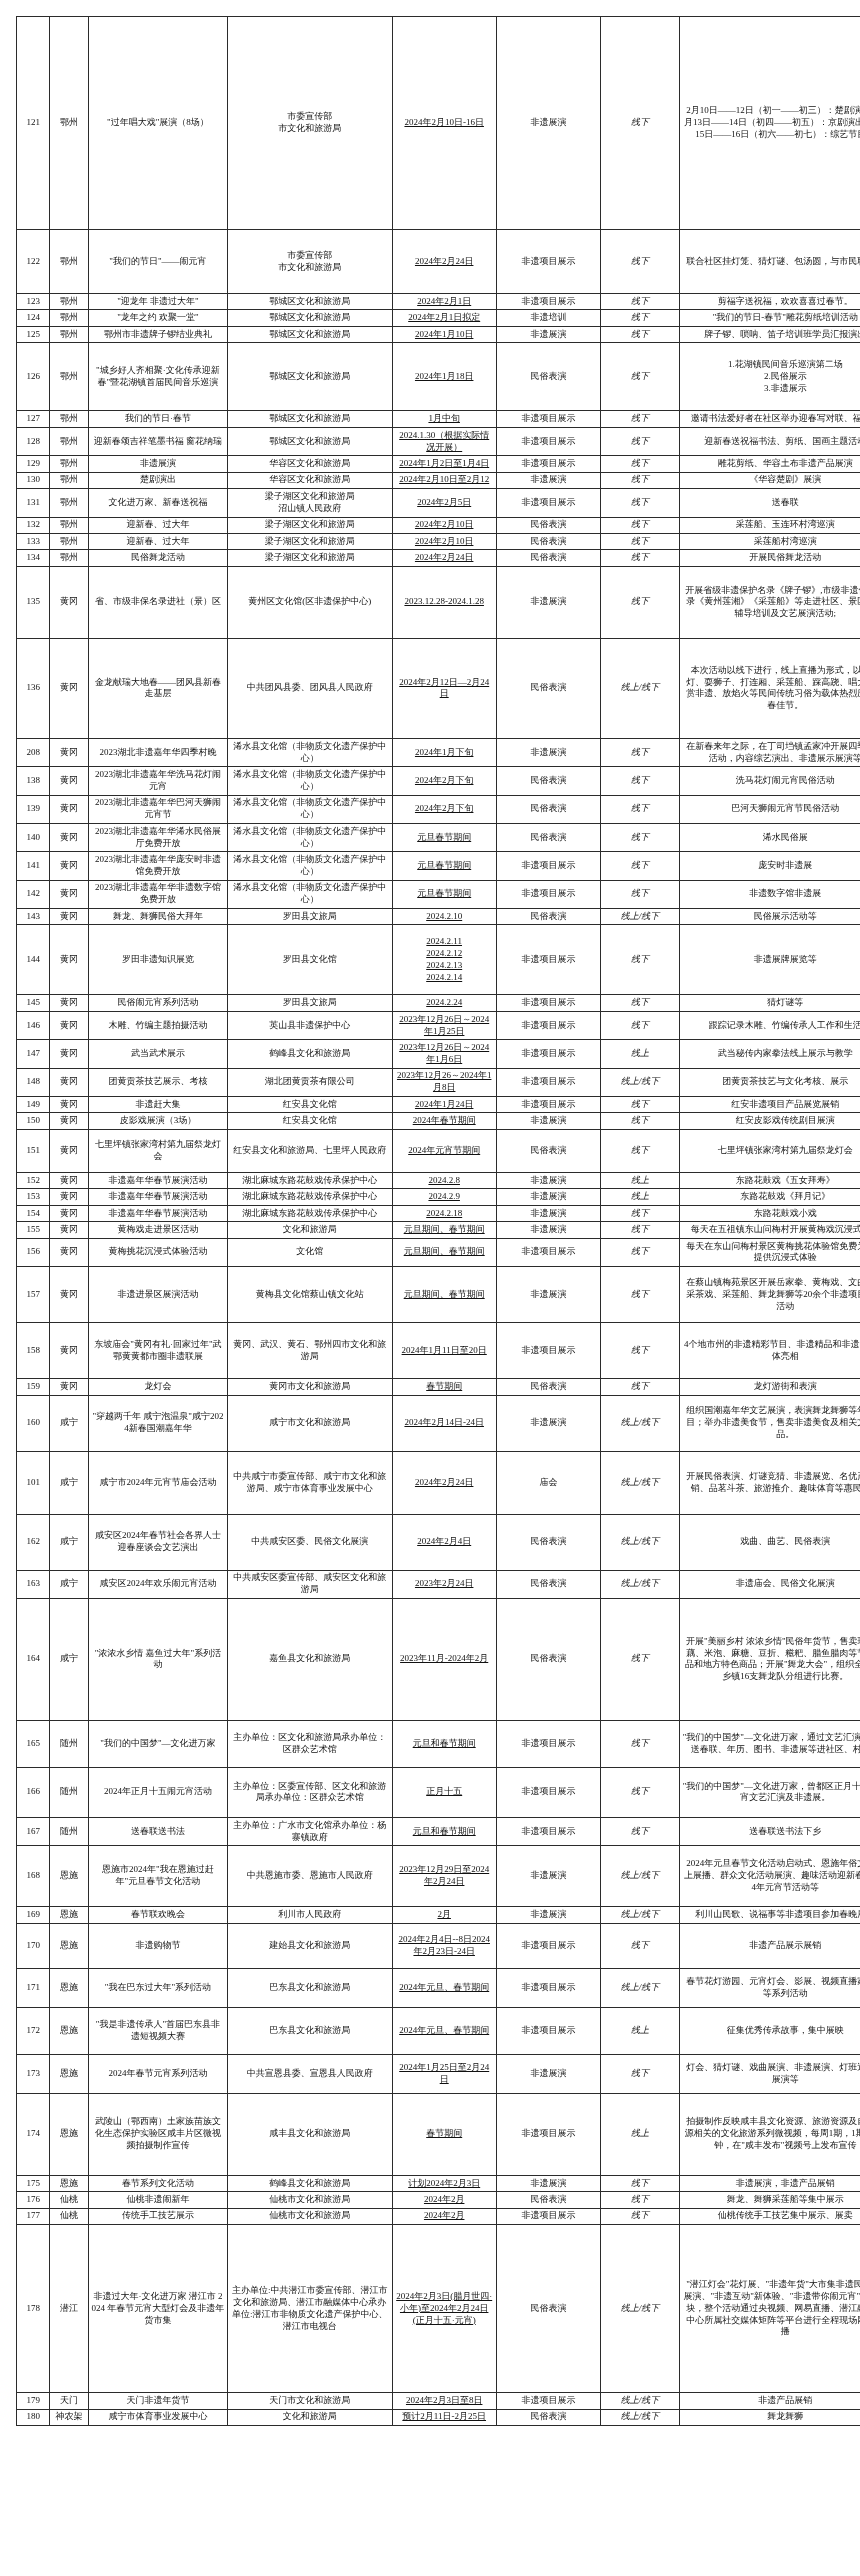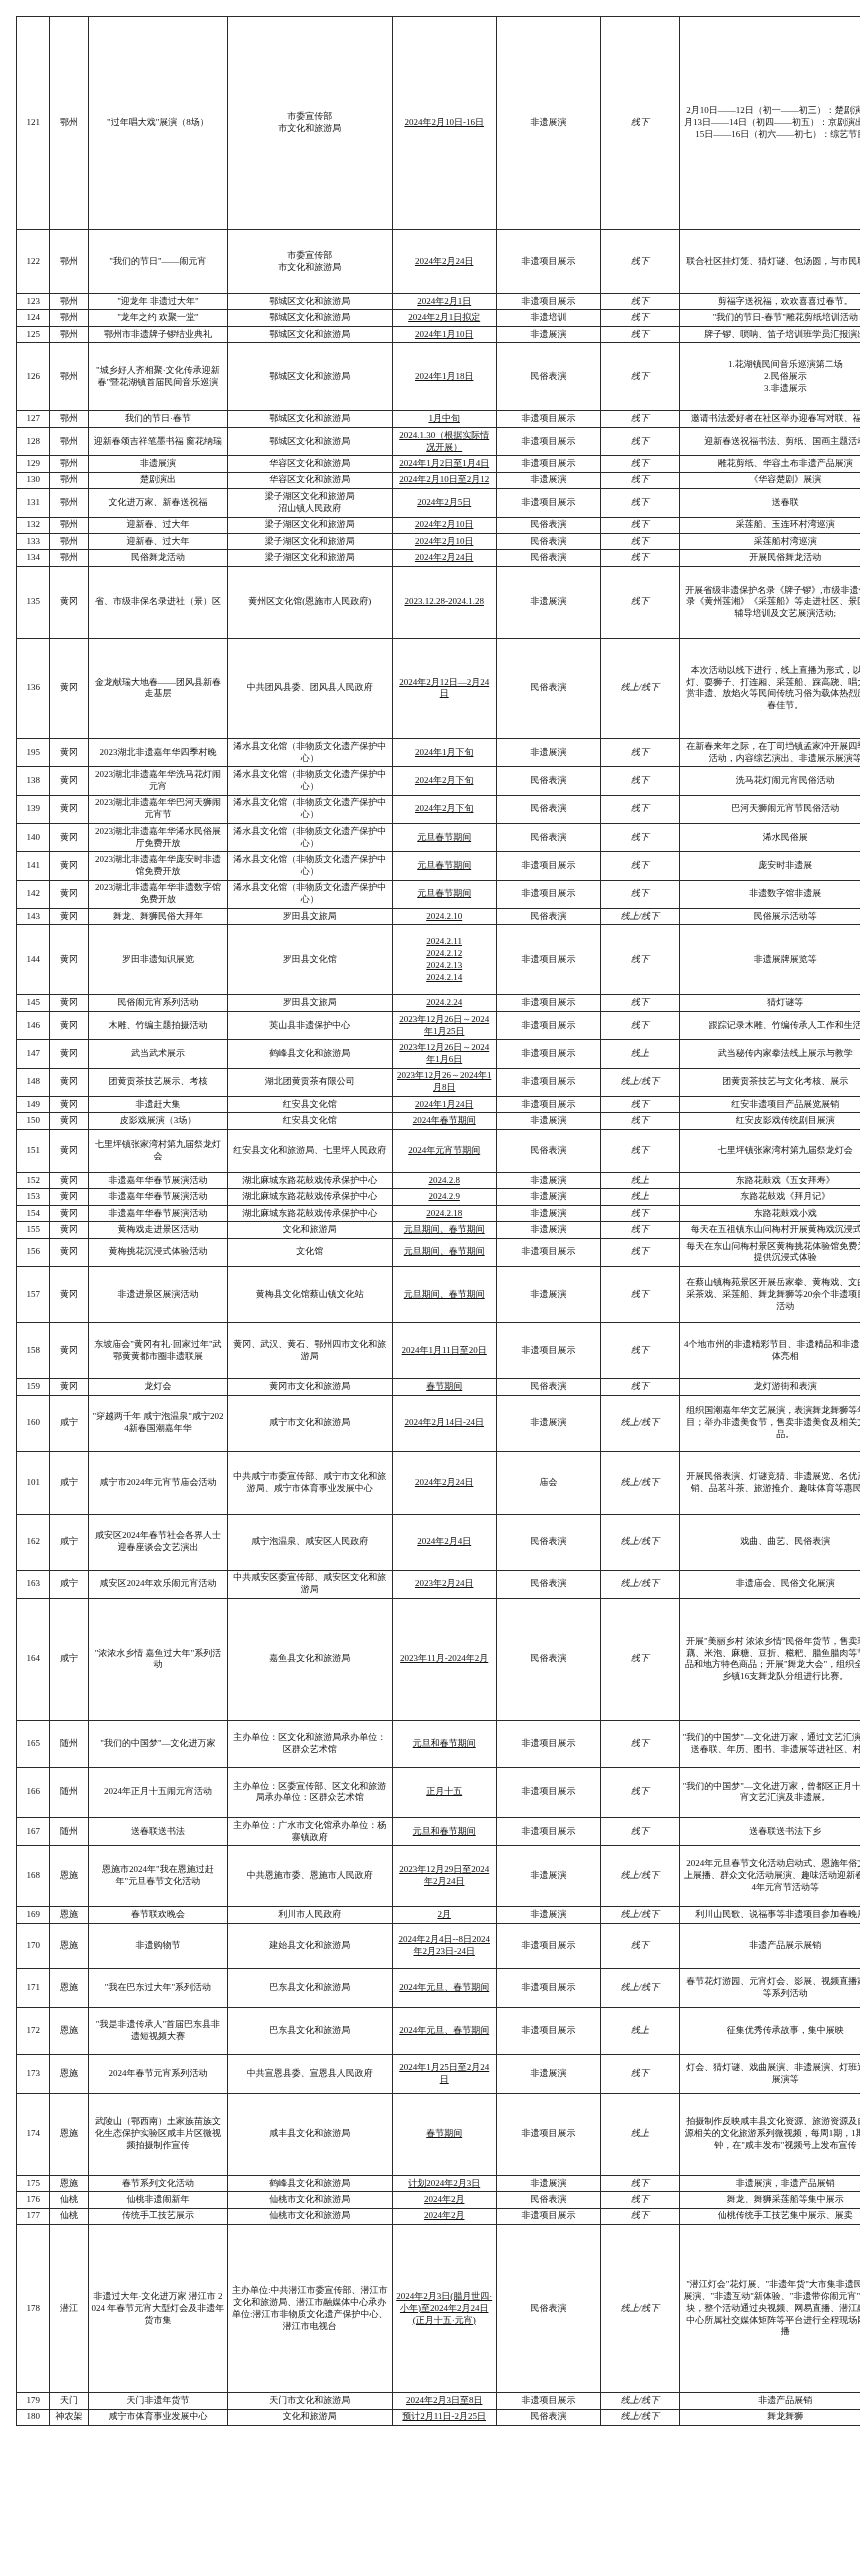--- a/index.html
+++ b/index.html
@@ -189,38 +189,38 @@
           <td class="c-org">梁子湖区文化和旅游局</td>
           <td class="c-date">2024年2月24日</td>
           <td class="c-type">民俗表演</td>
           <td class="c-mode">线下</td>
           <td class="c-desc">开展民俗舞龙活动</td>
         </tr>
         <tr style="height: 72px;">
           <td class="c-no">135</td>
           <td class="c-city">黄冈</td>
           <td class="c-name">省、市级非保名录进社（景）区</td>
-          <td class="c-org">黄州区文化馆(恩施市人民政府)</td>
+          <td class="c-org">黄州区文化馆(区非遗保护中心)</td>
           <td class="c-date">2023.12.28-2024.1.28</td>
           <td class="c-type">非遗展演</td>
           <td class="c-mode">线下</td>
           <td class="c-desc">开展省级非遗保护名录《牌子锣》,市级非遗保护名录《黄州莲湘》《采莲船》等走进社区、景区开展辅导培训及文艺展演活动;</td>
         </tr>
         <tr style="height: 100px;">
           <td class="c-no">136</td>
           <td class="c-city">黄冈</td>
           <td class="c-name">金龙献瑞大地春——团风县新春走基层</td>
           <td class="c-org">中共团风县委、团风县人民政府</td>
           <td class="c-date">2024年2月12日—2月24日</td>
           <td class="c-type">民俗表演</td>
           <td class="c-mode">线上/线下</td>
           <td class="c-desc">本次活动以线下进行，线上直播为形式，以舞龙灯、耍狮子、打连厢、采莲船、踩高跷、唱大戏、赏非遗、放焰火等民间传统习俗为载体热烈庆祝新春佳节。</td>
         </tr>
         <tr>
-          <td class="c-no">195</td>
+          <td class="c-no">208</td>
           <td class="c-city">黄冈</td>
           <td class="c-name">2023湖北非遗嘉年华四季村晚</td>
           <td class="c-org">浠水县文化馆（非物质文化遗产保护中心）</td>
           <td class="c-date">2024年1月下旬</td>
           <td class="c-type">非遗展演</td>
           <td class="c-mode">线下</td>
           <td class="c-desc">在新春来年之际，在丁司垱镇孟家冲开展四季村晚活动，内容综艺演出、非遗展示展演等</td>
         </tr>
         <tr>
           <td class="c-no">138</td>
@@ -459,21 +459,21 @@
           <td class="c-org">中共咸宁市委宣传部、咸宁市文化和旅游局、咸宁市体育事业发展中心</td>
           <td class="c-date">2024年2月24日</td>
           <td class="c-type">庙会</td>
           <td class="c-mode">线上/线下</td>
           <td class="c-desc">开展民俗表演、灯谜竞猜、非遗展览、名优产品展销、品茗斗茶、旅游推介、趣味体育等惠民活动</td>
         </tr>
         <tr style="height: 56px;">
           <td class="c-no">162</td>
           <td class="c-city">咸宁</td>
           <td class="c-name">咸安区2024年春节社会各界人士迎春座谈会文艺演出</td>
-          <td class="c-org">咸宁泡温泉、咸安区人民政府</td>
+          <td class="c-org">中共咸安区委、民俗文化展演</td>
           <td class="c-date">2024年2月4日</td>
           <td class="c-type">民俗表演</td>
           <td class="c-mode">线上/线下</td>
           <td class="c-desc">戏曲、曲艺、民俗表演</td>
         </tr>
         <tr>
           <td class="c-no">163</td>
           <td class="c-city">咸宁</td>
           <td class="c-name">咸安区2024年欢乐闹元宵活动</td>
           <td class="c-org">中共咸安区委宣传部、咸安区文化和旅游局</td>

